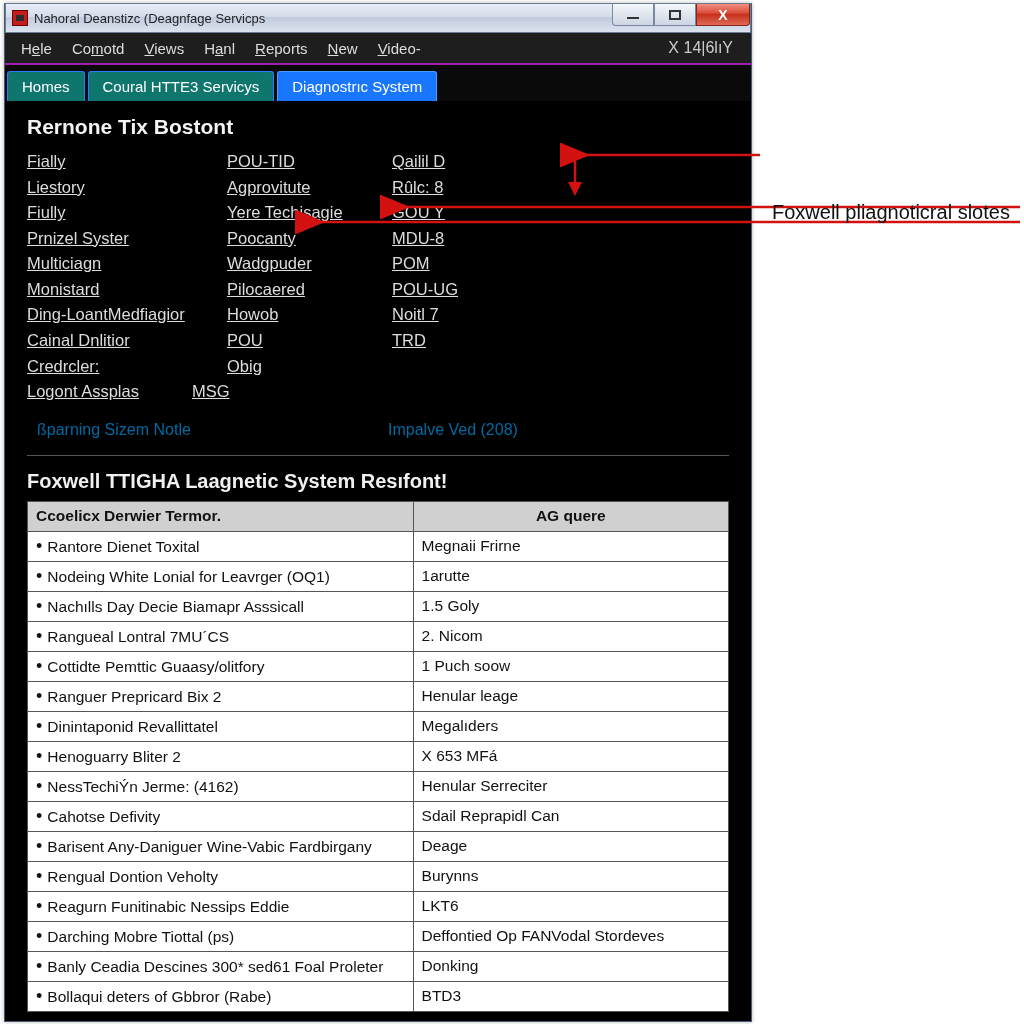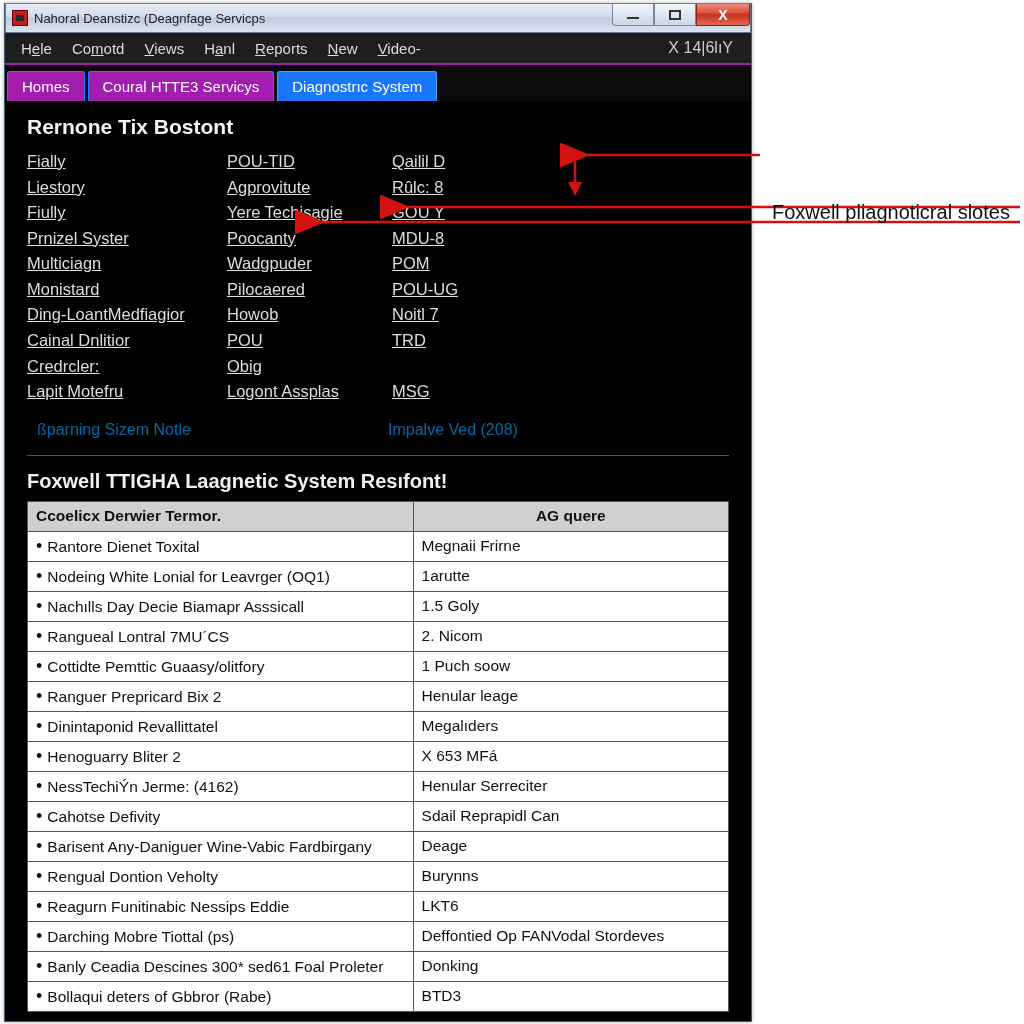--- a/index.html
+++ b/index.html
@@ -83,21 +83,21 @@
     position:absolute; right:18px; color:#ccc; font-size:16px;
   }
   
   .tabstrip{
     background:#0a0a0a;
     display:flex; align-items:flex-end;
     padding:2px 2px 0 2px;
     height:36px;
   }
   .tab{
-    background:#a21caf;
+    background:#0f766e;
     color:#fff;
     padding:6px 14px 6px 14px;
     margin-right:3px;
     border:1px solid #2a7bff;
     border-bottom:none;
     font-size:15px;
     border-radius:3px 3px 0 0;
     white-space:nowrap;
   }
   .tab.active{
@@ -250,21 +250,20 @@
         <div class="info-row">
           <span class="c1">Cainal Dnlitior</span>
           <span class="c2">POU</span>
           <span class="c3">TRD</span>
         </div>
         <div class="info-row">
           <span class="c1">Credrcler:</span>
           <span class="c3">Obig</span>
         </div>
         <div class="info-row">
-          <span class="c1">Lapit Motefru</span>
           <span class="c2">Logont Assplas</span>
           <span class="c3">MSG</span>
         </div>
       </div>
 
     <div class="footer-note">
       <span class="fn-left">ßparning Sizem Notle</span>
       <span>Impalve Ved (208)</span>
     </div>
 

